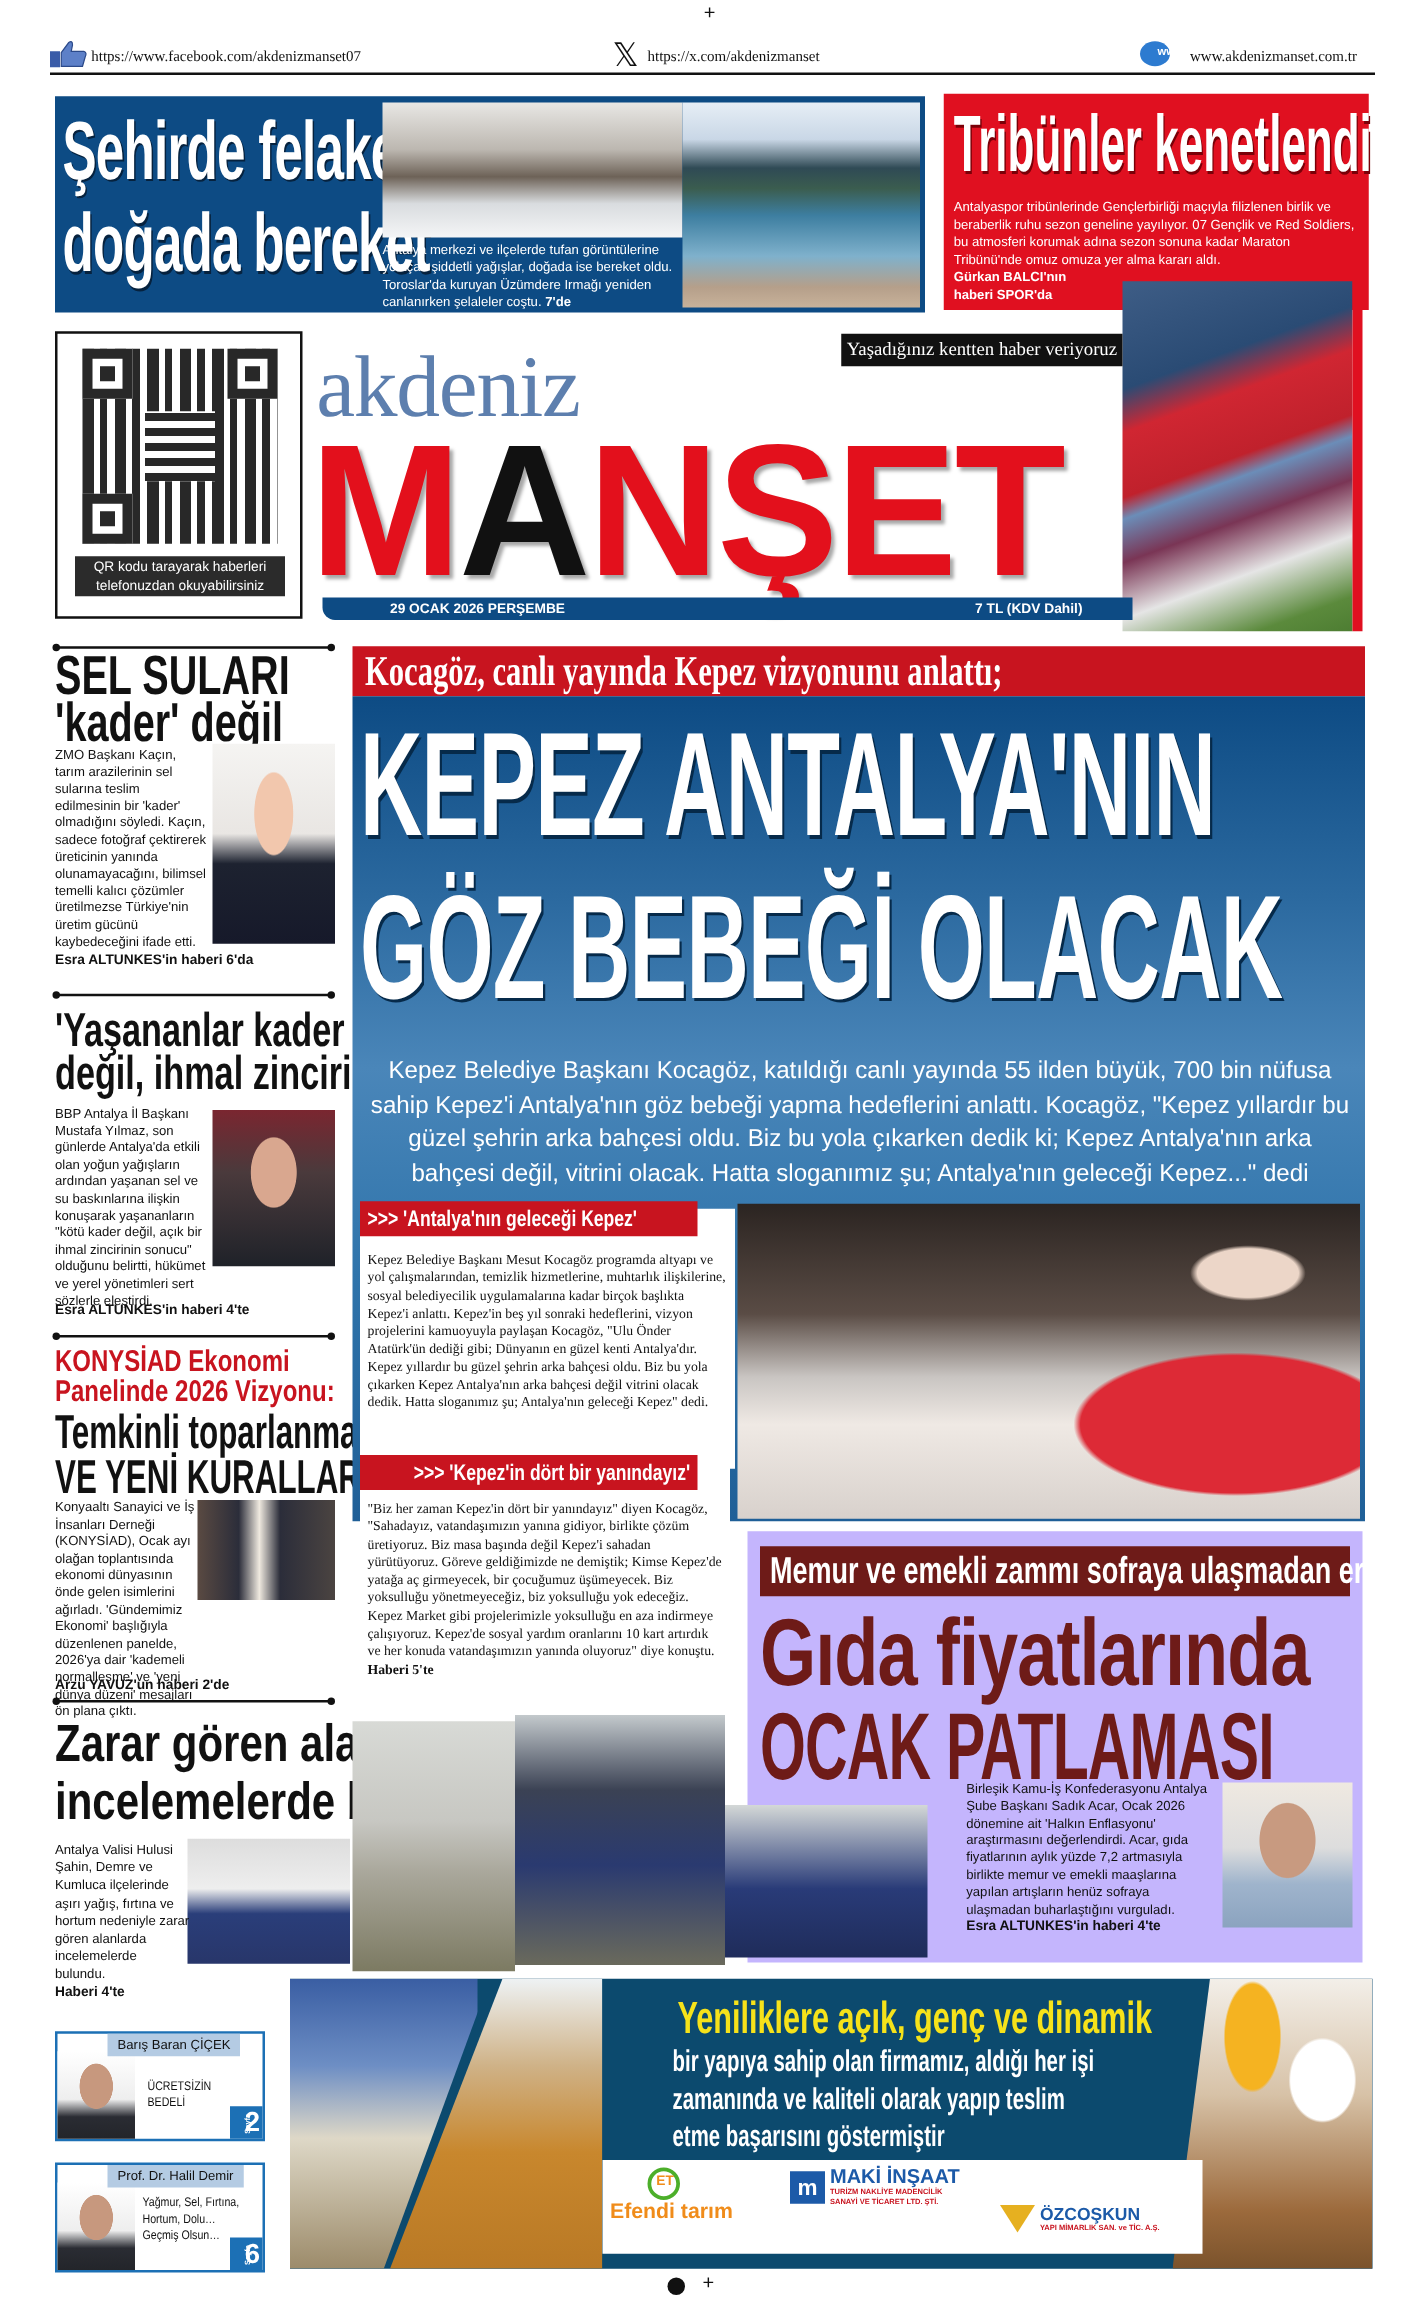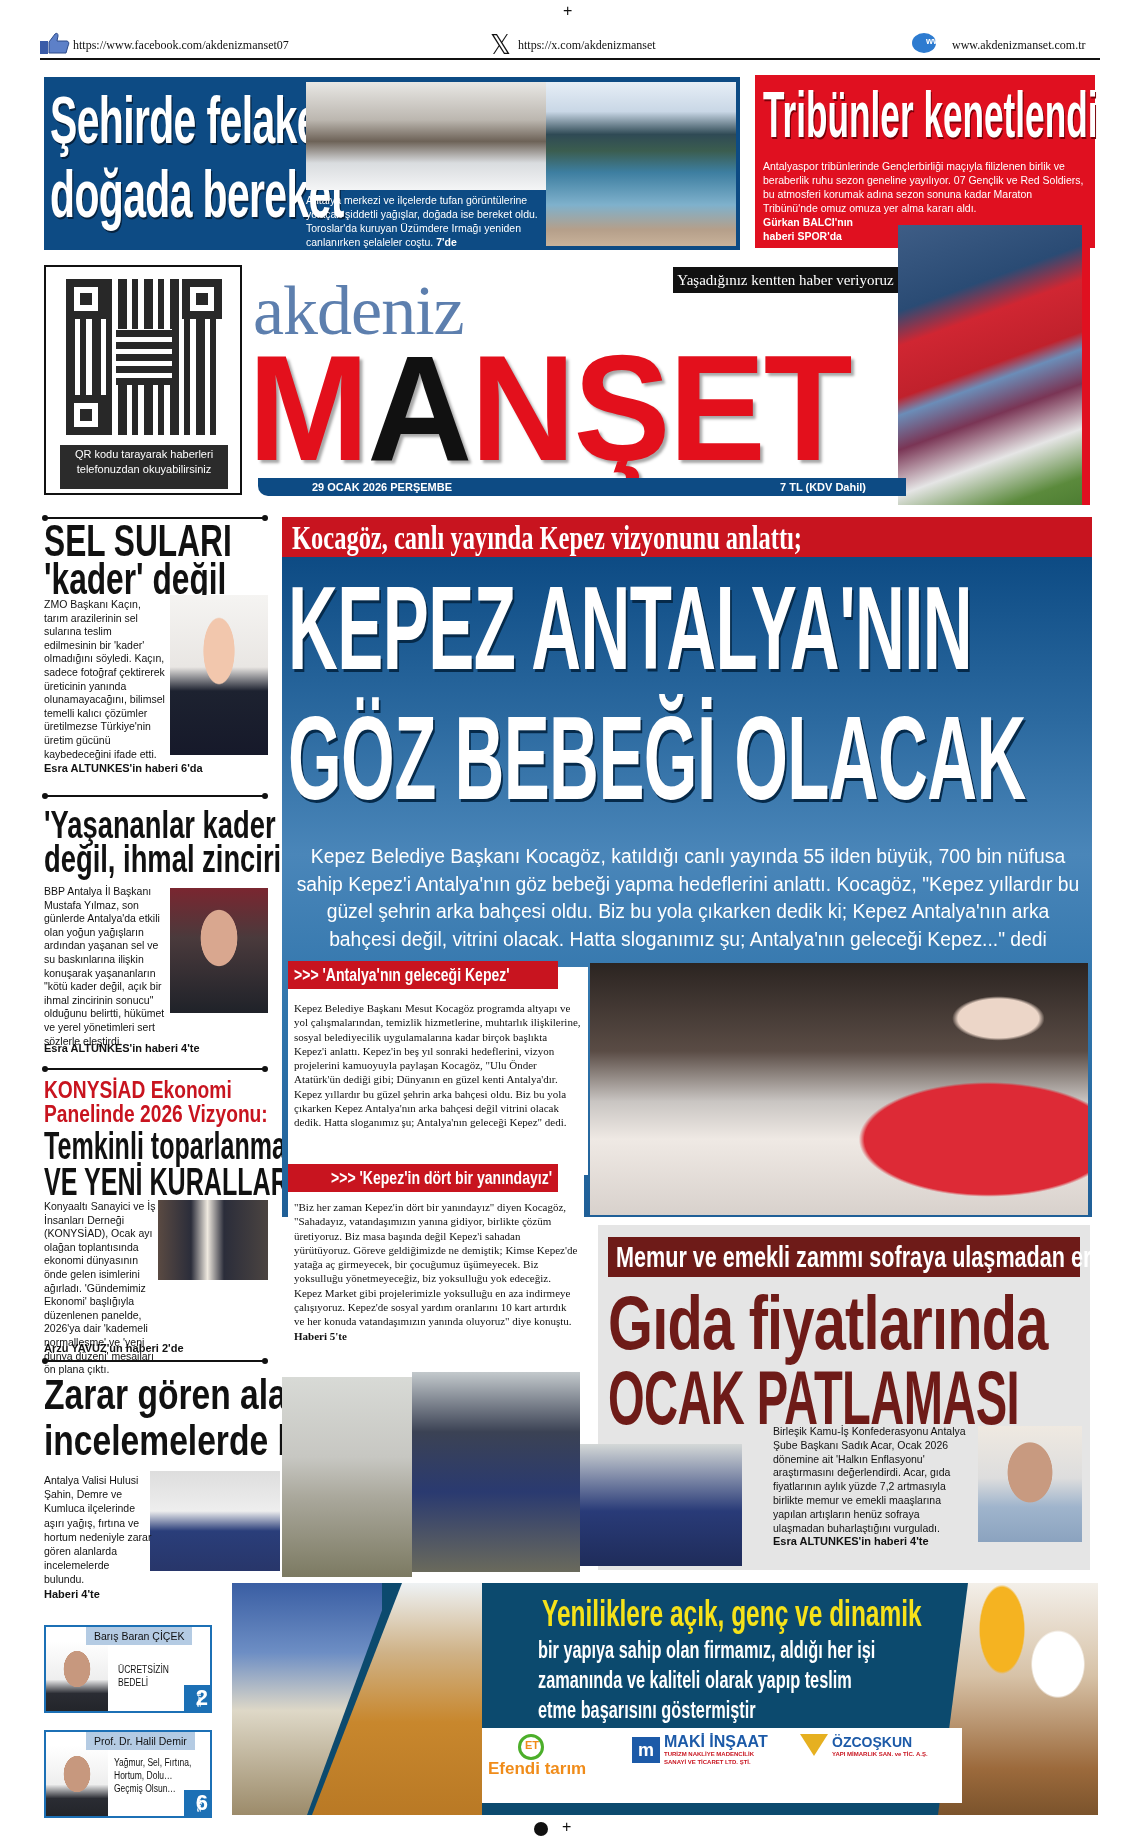--- a/index.html
+++ b/index.html
@@ -25,21 +25,21 @@
   .ph-football { left: 898px; top: 225px; width: 192px; height: 280px; background: linear-gradient(160deg,#3e5d86 0%,#2a4b74 25%,#d02632 35%,#c0212c 50%,#6b8db8 55%,#7a3555 65%,#e5e5e5 78%,#5b8a3c 92%,#4d7d32 100%); border-right: 8px solid #e01020; }
 
   
   .qr-box { left: 44px; top: 265px; width: 198px; height: 230px; border: 2px solid #111; background: #fff; }
   .qr { position: absolute; left: 20px; top: 12px; width: 156px; height: 156px;
         background:
           repeating-linear-gradient(90deg,#111 0 9px,#fff 9px 14px,#111 14px 20px,#fff 20px 26px),
           #fff; opacity: 0.9; }
   .qr-finder { position: absolute; width: 40px; height: 40px; border: 8px solid #111; background: #fff; }
   .qr-finder::after { content: ""; position: absolute; left: 6px; top: 6px; width: 12px; height: 12px; background: #111; }
-  .qr-caption { position: absolute; left: 14px; top: 178px; width: 168px; height: 44px; background: #2b2b2b; color: #fff; font-size: 11px; line-height: 15px; text-align: center; padding-top: 2px; }
+  .qr-caption { position: absolute; left: 14px; top: 178px; width: 168px; height: 32px; background: #2b2b2b; color: #fff; font-size: 11px; line-height: 15px; text-align: center; padding-top: 2px; }
 
   .slogan { left: 673px; top: 267px; width: 225px; height: 26px; background: #111; color: #fff; font-family: "Liberation Serif", serif; font-size: 15px; line-height: 26px; text-align: center; }
   .logo-small { left: 253px; top: 270px; font-family: "Liberation Serif", serif; font-size: 70px; color: #5d7fae; line-height: 82px; letter-spacing: -1px; }
   .logo-big { left: 248px; top: 338px; font-size: 150px; font-weight: 900; line-height: 140px; letter-spacing: -2px; transform: scaleX(0.97); transform-origin: left top; white-space: nowrap; text-shadow: 3px 3px 3px rgba(0,0,0,0.35); }
   .logo-big .r { color: #e3101c; }
   .logo-big .k { color: #111; }
   .datebar { left: 258px; top: 478px; width: 648px; height: 18px; background: #0d4b84; border-radius: 0 0 0 10px; color: #fff; font-size: 11px; font-weight: 700; line-height: 18px; }
   .datebar .d { position: absolute; left: 54px; }
   .datebar .p { position: absolute; right: 40px; }
 
@@ -64,21 +64,21 @@
   .sub-box { position: absolute; width: 300px; background: #fff; }
   .sub-tag { position: absolute; left: 0; height: 28px; background: #c8141f; color: #fff; font-weight: 700; font-size: 18px; line-height: 28px; padding-left: 6px; white-space: nowrap; }
   .sub-tag span { display: inline-block; transform: scaleX(0.78); transform-origin: left center; }
   .sub-text { position: absolute; font-family: "Liberation Serif", serif; font-size: 11px; line-height: 14.3px; color: #111; }
   .ph-factory { left: 590px; top: 963px; width: 498px; height: 252px; background:
       radial-gradient(ellipse at 80% 70%,#dd2a36 0 22%,transparent 23%),
       radial-gradient(ellipse at 82% 22%,#ecd6c8 0 7%,transparent 8%),
       linear-gradient(180deg,#2b2421 0%,#5a4c45 35%,#c9c5c2 55%,#efe9e4 70%,#d8d1cc 100%); }
 
   
-  .gida { left: 598px; top: 1225px; width: 492px; height: 345px; background: #e5e5e5; }
+  .gida { left: 598px; top: 1225px; width: 492px; height: 345px; background: #c4b5fd; }
   .gida-kicker { position: absolute; left: 10px; top: 12px; width: 472px; height: 40px; background: #6e1b18; color: #fff; }
   .gida-kicker span { position: absolute; left: 8px; top: 4px; font-size: 30px; font-weight: 700; line-height: 32px; white-space: nowrap; transform: scaleX(0.72); transform-origin: left top; }
   .gida-hl { position: absolute; left: 10px; color: #6e1b18; font-weight: 900; font-size: 76px; line-height: 76px; white-space: nowrap; transform: scaleX(0.76); transform-origin: left top; letter-spacing: -1px; }
   .gida-body { position: absolute; left: 175px; top: 200px; width: 200px; font-size: 10.5px; line-height: 13.8px; color: #111; }
   .ph-acar { left: 978px; top: 1426px; width: 104px; height: 116px; background: radial-gradient(ellipse at 50% 40%,#c89a80 0 30%,transparent 31%), linear-gradient(180deg,#efe9e1 0%,#ddd 45%,#9fb4cc 70%,#8ba3bf 100%); }
 
   
   .zarar-hl { left: 44px; top: 1372px; font-size: 42px; font-weight: 900; line-height: 46px; white-space: nowrap; transform: scaleX(0.8); transform-origin: left top; color: #111; }
   .zarar-body { left: 44px; top: 1473px; width: 108px; font-size: 10.5px; line-height: 14.2px; }
   .ph-greenhouse1 { left: 150px; top: 1471px; width: 130px; height: 100px; background: linear-gradient(180deg,#ddd 0%,#eee 40%,#2a3e7a 60%,#28366a 100%); }
@@ -302,21 +302,21 @@
     <div class="brand" style="left:150px;">
       <div style="display:flex;align-items:center;gap:4px;">
         <div style="width:28px;height:26px;background:#1c5aa8;color:#fff;font-size:18px;font-weight:900;text-align:center;line-height:26px;">m</div>
         <div>
           <div class="nm" style="color:#1c5aa8;font-size:16px;line-height:16px;">MAKİ İNŞAAT</div>
           <div class="sb" style="width:100px;">TURİZM NAKLİYE MADENCİLİK SANAYİ VE TİCARET LTD. ŞTİ.</div>
         </div>
       </div>
     </div>
     <div class="brand" style="left:318px;">
-      <div style="display:flex;align-items:flex-start;gap:4px;">
+      <div style="display:flex;align-items:center;gap:4px;margin-top:29px;">
         <div style="width:0;height:0;border-left:14px solid transparent;border-right:14px solid transparent;border-top:22px solid #e6b020;"></div>
         <div>
           <div class="nm" style="color:#1c5aa8;font-size:14px;line-height:16px;">ÖZCOŞKUN</div>
           <div class="sb">YAPI MİMARLIK SAN. ve TİC. A.Ş.</div>
         </div>
       </div>
     </div>
   </div>
 </div>
 

